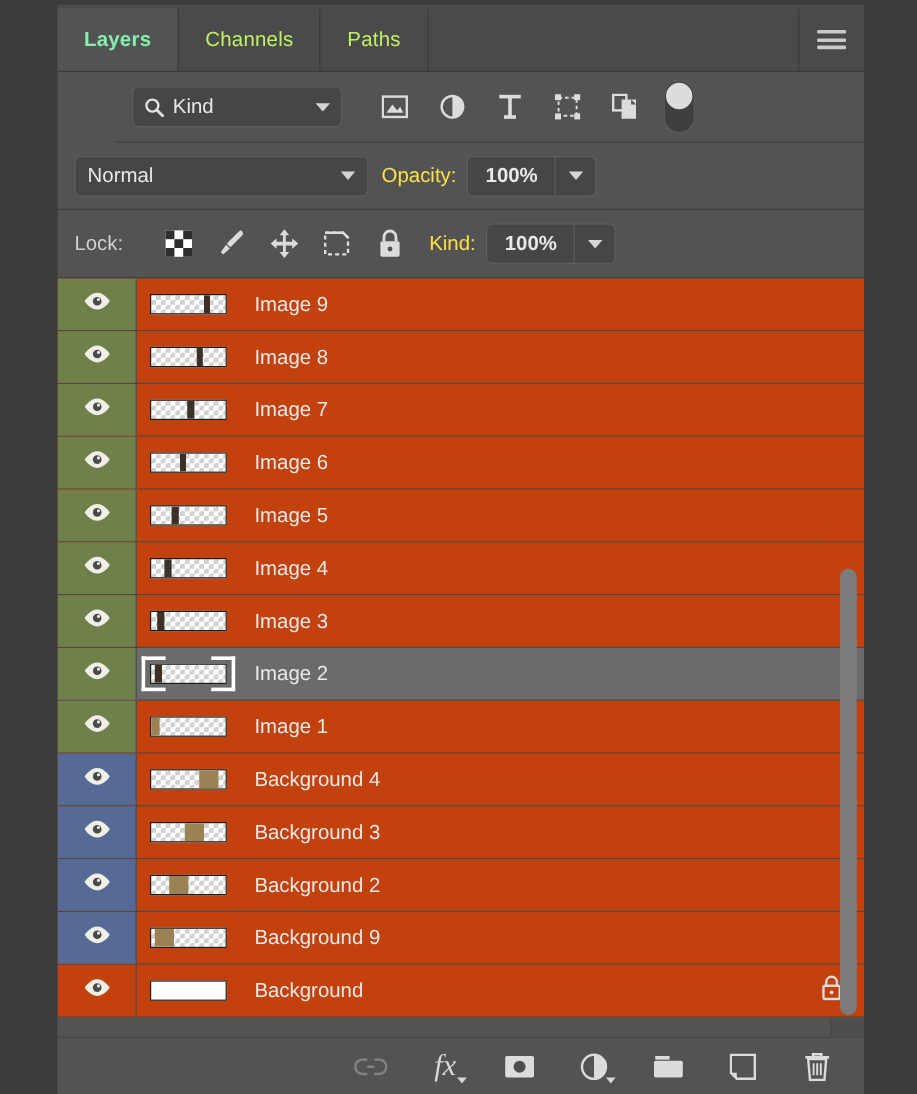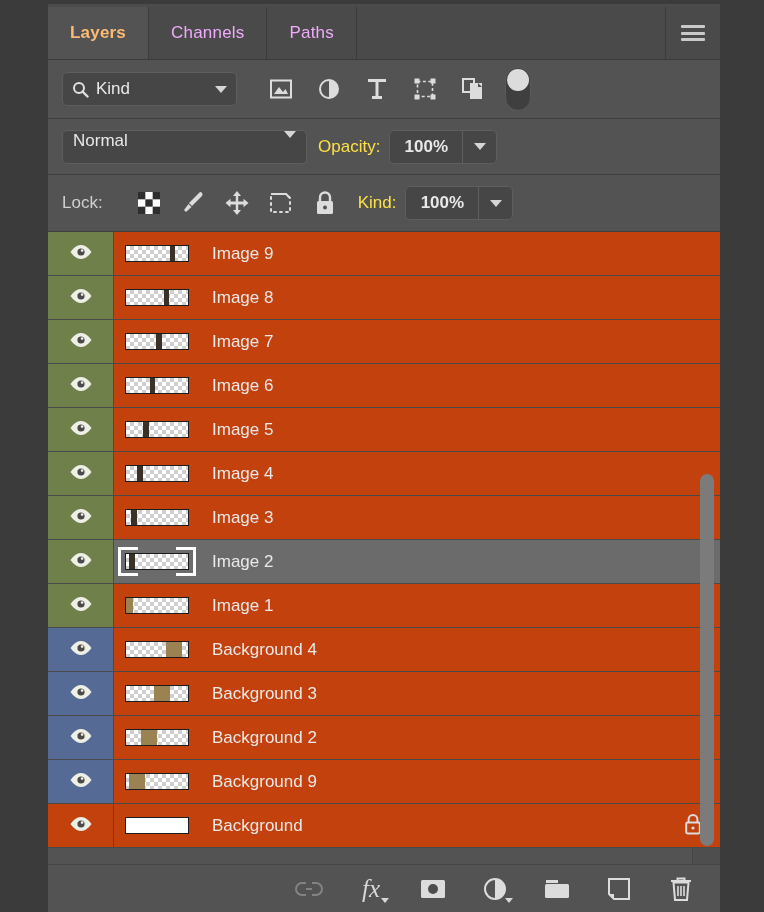--- a/index.html
+++ b/index.html
@@ -26,43 +26,44 @@
   .tabbar {
     flex: 0 0 auto; height: 53px;
     background: #4a4a4a;
     display: flex; align-items: stretch;
     border-bottom: 1px solid #3b3b3b;
     position: relative;
   }
   .tab {
     display: flex; align-items: center;
     padding: 0 22px;
-    font-size: 17px; color: #f0abfc;
+    font-size: 17px; color: #bef264;
     border-right: 1px solid #3b3b3b;
     cursor: pointer;
     letter-spacing: .2px;
   }
-  .tab.active { background: #535353; color: #fdba74; font-weight: bold; }
+  .tab.active { background: #535353; color: #86efac; font-weight: bold; }
   .tabfill { flex: 1 1 auto; border-right: 1px solid #3b3b3b; }
   .panel-menu {
     width: 54px; display: flex; align-items: center; justify-content: center;
     cursor: pointer;
   }
   .hamburger { width: 24px; }
   .hamburger i {
     display: block; height: 3px; background: #c9c9c9; margin: 3.5px 0; border-radius: 1px;
   }
 
   
   .filterrow {
     flex: 0 0 auto; height: 59px;
     display: flex; align-items: center;
     padding: 0 14px;
     border-bottom: 1px solid #3f3f3f;
     gap: 0px;
+    margin-left: 48px;
   }
   .kind-select {
     width: 175px; height: 34px;
     background: #464646;
     border: 1px solid #5e5e5e; border-radius: 5px;
     display: flex; align-items: center; padding: 0 9px;
     cursor: pointer;
   }
   .kind-label { flex: 1 1 auto; font-size: 17px; color: #e8e8e8; margin-left: 7px; }
   .caret { width: 0; height: 0; border-left: 6px solid transparent; border-right: 6px solid transparent; border-top: 7px solid #d5d5d5; }
@@ -83,21 +84,21 @@
 
   
   .blendrow {
     flex: 0 0 auto; height: 56px;
     display: flex; align-items: center; padding: 0 14px;
     border-bottom: 1px solid #3f3f3f;
   }
   .blend-select {
     width: 245px; height: 34px; background: #464646;
     border: 1px solid #5e5e5e; border-radius: 5px;
-    display: flex; padding: 0 10px; cursor: pointer;
+    display: flex; align-items: center; padding: 0 10px; cursor: pointer;
   }
   .blend-label { flex: 1 1 auto; font-size: 17px; color: #e8e8e8; }
   .fieldlabel { font-size: 17px; color: #fde047; margin: 0 9px 0 11px; }
   .numfield {
     height: 34px; background: #464646; border: 1px solid #5e5e5e; border-radius: 5px;
     display: flex; align-items: stretch; cursor: text; font-weight: bold;
   }
   .numfield .val {
     width: 72px; display: flex; align-items: center; justify-content: center;
     font-size: 17px; color: #e8e8e8;

